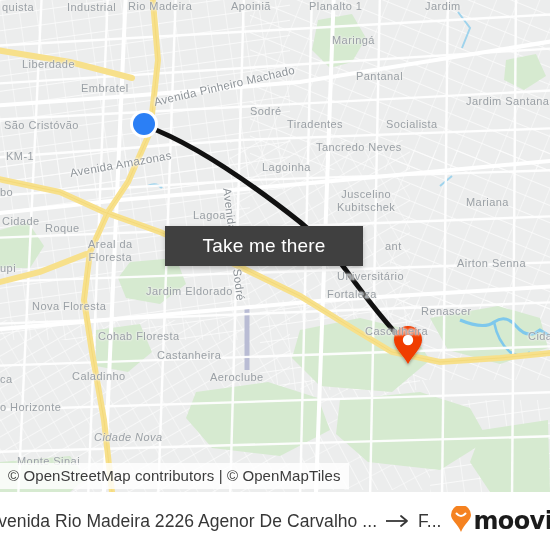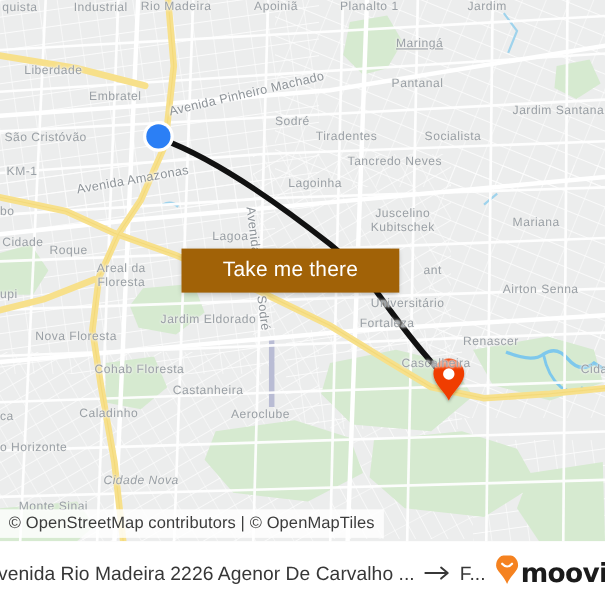--- a/index.html
+++ b/index.html
@@ -42,21 +42,21 @@
     padding:4px 8px 5px 8px;
     font-size:15px;color:#3c3c3c;
     background:rgba(255,255,255,.82);
     letter-spacing:.1px;
     white-space:nowrap;
   }
 
   
   #cta{
     position:absolute;left:165px;top:226px;width:198px;height:40px;
-    background:#a16207;color:#fff;border:0;
+    background:#404040;color:#fff;border:0;
     font-size:19px;letter-spacing:.2px;
     font-family:"Liberation Sans","DejaVu Sans",sans-serif;
     box-shadow:0 2px 5px rgba(0,0,0,.22);
     cursor:pointer;
     display:flex;align-items:center;justify-content:center;
   }
 
   
   #footer{
     position:absolute;left:0;top:492px;width:550px;height:58px;
@@ -201,21 +201,21 @@
       </g>
     </svg>
 
     <div id="place-labels">
         <div class="maplabel" style="left: 2px; top: 1px;">quista</div>
         <div class="maplabel" style="left: 67px; top: 1px;">Industrial</div>
         <div class="maplabel" style="left: 128px; top: 0px;">Rio Madeira</div>
         <div class="maplabel" style="left: 231px; top: 0px;">Apoiniã</div>
         <div class="maplabel" style="left: 309px; top: 0px;">Planalto 1</div>
         <div class="maplabel" style="left: 425px; top: 0px;">Jardim</div>
-        <div class="maplabel" style="left: 360px; top: 34px; text-decoration: underline;">Maringá</div>
+        <div class="maplabel" style="left: 332px; top: 34px;">Maringá</div>
         <div class="maplabel" style="left: 22px; top: 58px;">Liberdade</div>
         <div class="maplabel" style="left: 81px; top: 82px;">Embratel</div>
         <div class="maplabel" style="left: 356px; top: 70px;">Pantanal</div>
         <div class="maplabel" style="left: 466px; top: 95px;">Jardim Santana</div>
         <div class="maplabel" style="left: 250px; top: 105px;">Sodré</div>
         <div class="maplabel" style="left: 287px; top: 118px;">Tiradentes</div>
         <div class="maplabel" style="left: 386px; top: 118px;">Socialista</div>
         <div class="maplabel" style="left: 4px; top: 119px;">São Cristóvão</div>
         <div class="maplabel" style="left: 316px; top: 141px;">Tancredo Neves</div>
         <div class="maplabel" style="left: 6px; top: 150px;">KM-1</div>
@@ -231,21 +231,21 @@
 Floresta</div>
         <div class="maplabel" style="left: 385px; top: 240px;">ant</div>
         <div class="maplabel" style="left: 0px; top: 262px;">upi</div>
         <div class="maplabel" style="left: 457px; top: 257px;">Airton Senna</div>
         <div class="maplabel" style="left: 337px; top: 270px;">Universitário</div>
         <div class="maplabel" style="left: 285px; top: 288px; margin-left: 42px;">Fortaleza</div>
         <div class="maplabel" style="left: 146px; top: 285px;">Jardim Eldorado</div>
         <div class="maplabel" style="left: 32px; top: 300px;">Nova Floresta</div>
         <div class="maplabel" style="left: 421px; top: 305px;">Renascer</div>
         <div class="maplabel" style="left: 341px; top: 325px; padding-left: 24px;">Cascalheira</div>
-        <div class="maplabel" style="left: 86px; top: 330px;">Cohab Floresta</div>
+        <div class="maplabel" style="left: 98px; top: 330px;">Cohab Floresta</div>
         <div class="maplabel" style="left: 528px; top: 330px;">Cidade</div>
         <div class="maplabel" style="left: 157px; top: 349px;">Castanheira</div>
         <div class="maplabel" style="left: 72px; top: 370px;">Caladinho</div>
         <div class="maplabel" style="left: 210px; top: 371px;">Aeroclube</div>
         <div class="maplabel" style="left: 0px; top: 373px;">ca</div>
         <div class="maplabel" style="left: 0px; top: 401px;">o Horizonte</div>
         <div class="maplabel" style="left: 94px; top: 431px; font-style: italic;">Cidade Nova</div>
         <div class="maplabel" style="left: 17px; top: 455px;">Monte Sinai</div>
       </div>
 

